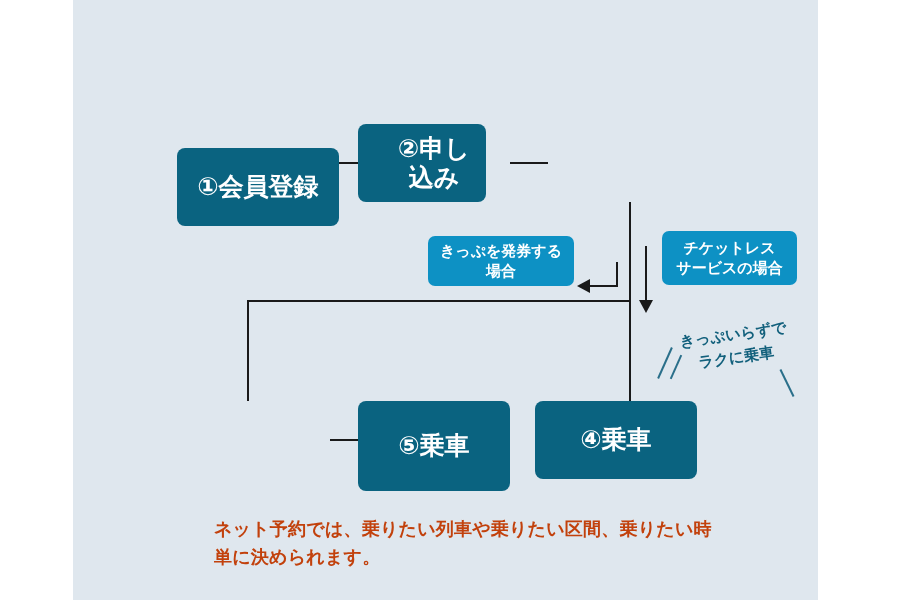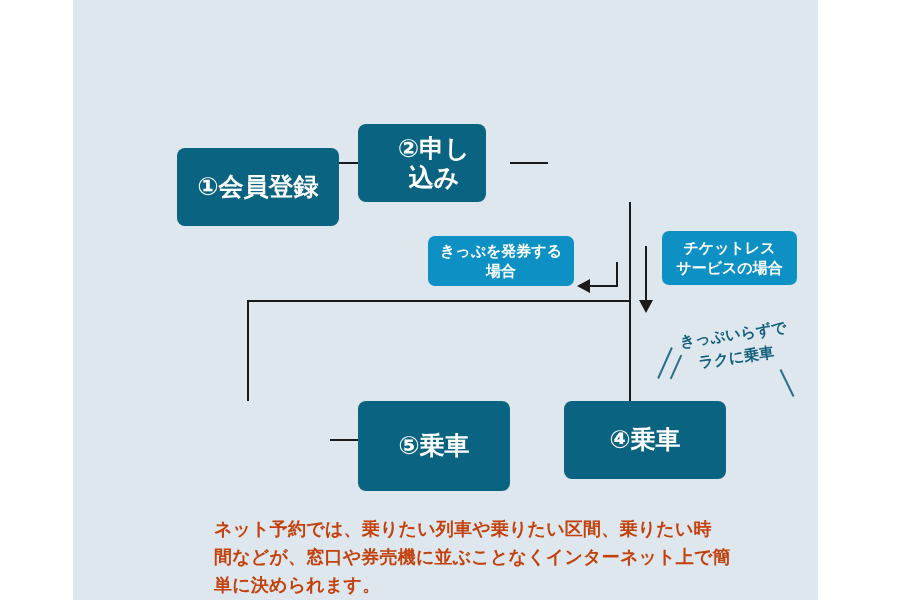--- a/index.html
+++ b/index.html
@@ -202,23 +202,22 @@
 ラクに乗車</div>
   </div>
 
 
   <div class="line-h" style="left:330px; top:439px; width:38px;"></div>
 
   <div class="step-box" style="left:358px; top:401px; width:152px; height:90px;">
     <span>⑤乗車</span>
   </div>
 
-  <div class="step-box" style="left:564px; top:401px; width:162px; height:78px;">
+  <div class="step-box" style="left:535px; top:401px; width:162px; height:78px;">
     <span>④乗車</span>
   </div>
 
   <div id="caption">
     <span class="cap-line">ネット予約では、乗りたい列車や乗りたい区間、乗りたい時</span>
-    <span class="cap-line">間などが、窓口や券売機に並ぶことなくインターネット上で簡</span>
     <span class="cap-line">単に決められます。</span>
   </div>
 
 </div>
 
 </body></html>

